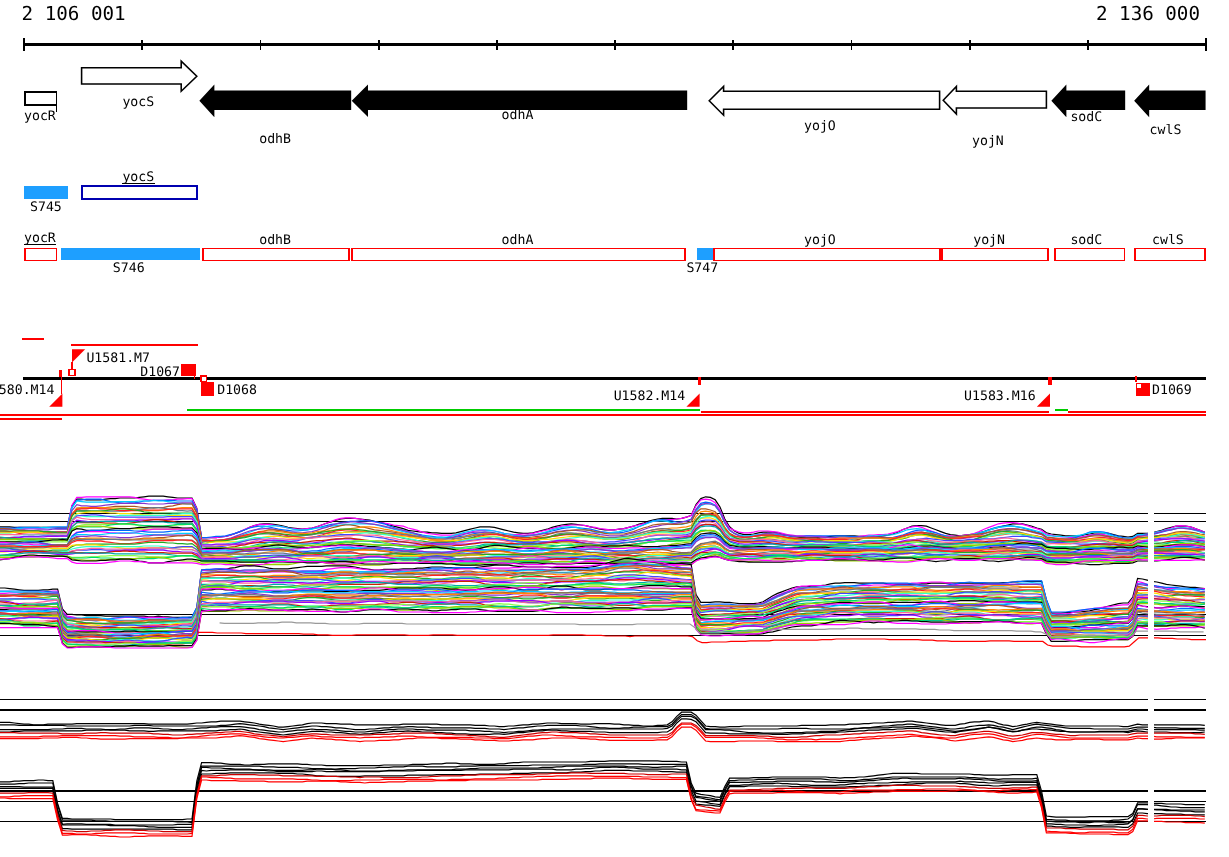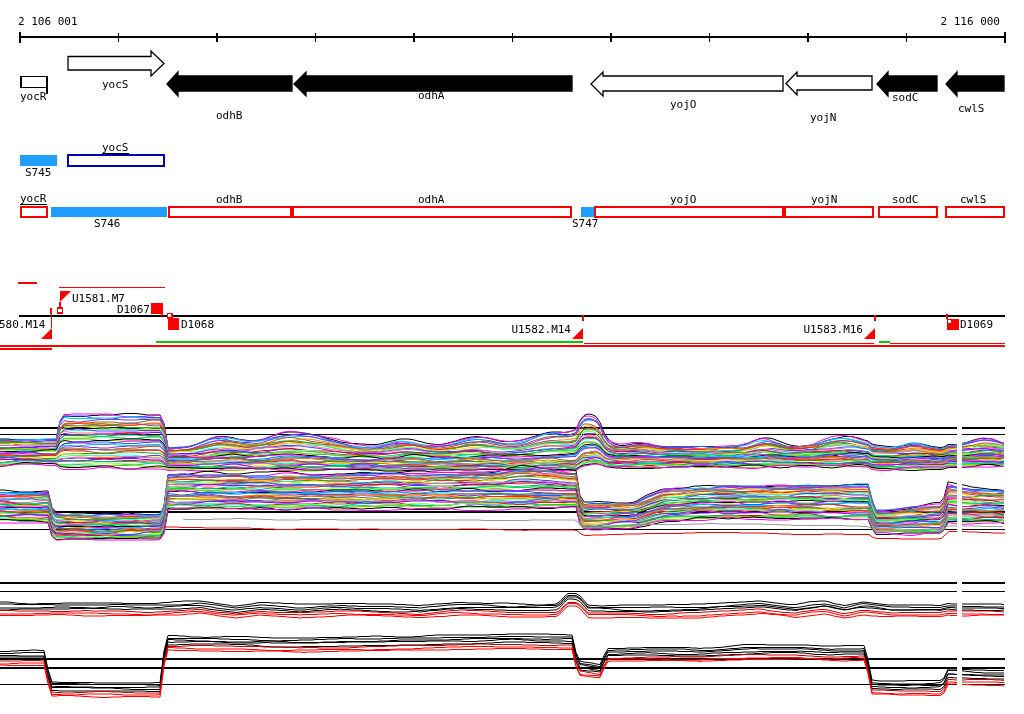--- a/index.html
+++ b/index.html
@@ -1,28 +1,28 @@
 <!DOCTYPE html>
 <html><head>
 <meta charset="utf-8">
 <style>
   html,body{margin:0;padding:0;background:#fff;}
   #stage{position:relative;width:1024px;height:714px;background:#fff;overflow:hidden;
          font-family:"DejaVu Sans Mono","Liberation Mono",monospace;}
-  .coord{position:absolute;top:15px;font-size:11px;color:#000;white-space:pre;}
+  .coord{position:absolute;top:2px;font-size:16px;color:#000;white-space:pre;}
   #coord-left{left:18px;}
   #coord-right{left:0;width:1000px;text-align:right;}
   svg text{font-family:"DejaVu Sans Mono","Liberation Mono",monospace;font-size:11px;fill:#000;}
 </style>
 </head>
 <body>
 
 <div id="stage">
   <div class="coord" id="coord-left">2 106 001</div>
-  <div class="coord" id="coord-right">2 116 000</div>
+  <div class="coord" id="coord-right">2 136 000</div>
   <svg id="tracks" width="1024" height="714" viewBox="0 0 1024 714">
       <g>
         <line x1="20" y1="37" x2="1005" y2="37" stroke="#000" stroke-width="2" shape-rendering="crispEdges"></line>
         <line x1="20" y1="31.5" x2="20" y2="42.5" stroke="#000" stroke-width="1.5" shape-rendering="crispEdges"></line>
         <line x1="118.5" y1="33" x2="118.5" y2="41.5" stroke="#000" stroke-width="1.5" shape-rendering="crispEdges"></line>
         <line x1="217" y1="33" x2="217" y2="41.5" stroke="#000" stroke-width="1.5" shape-rendering="crispEdges"></line>
         <line x1="315.5" y1="33" x2="315.5" y2="41.5" stroke="#000" stroke-width="1.5" shape-rendering="crispEdges"></line>
         <line x1="414" y1="33" x2="414" y2="41.5" stroke="#000" stroke-width="1.5" shape-rendering="crispEdges"></line>
         <line x1="512.5" y1="33" x2="512.5" y2="41.5" stroke="#000" stroke-width="1.5" shape-rendering="crispEdges"></line>
         <line x1="611" y1="33" x2="611" y2="41.5" stroke="#000" stroke-width="1.5" shape-rendering="crispEdges"></line>

